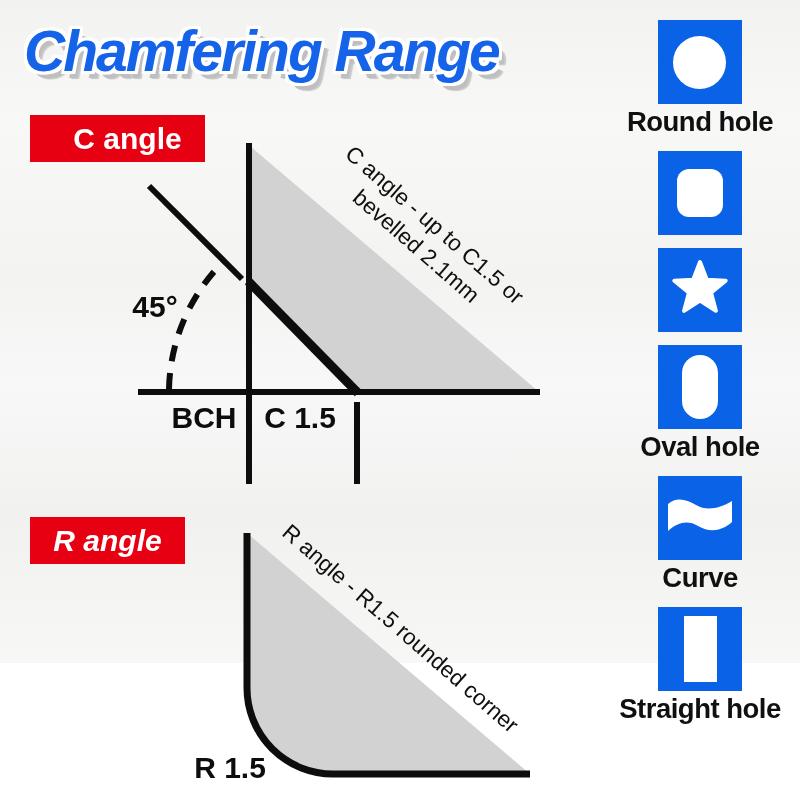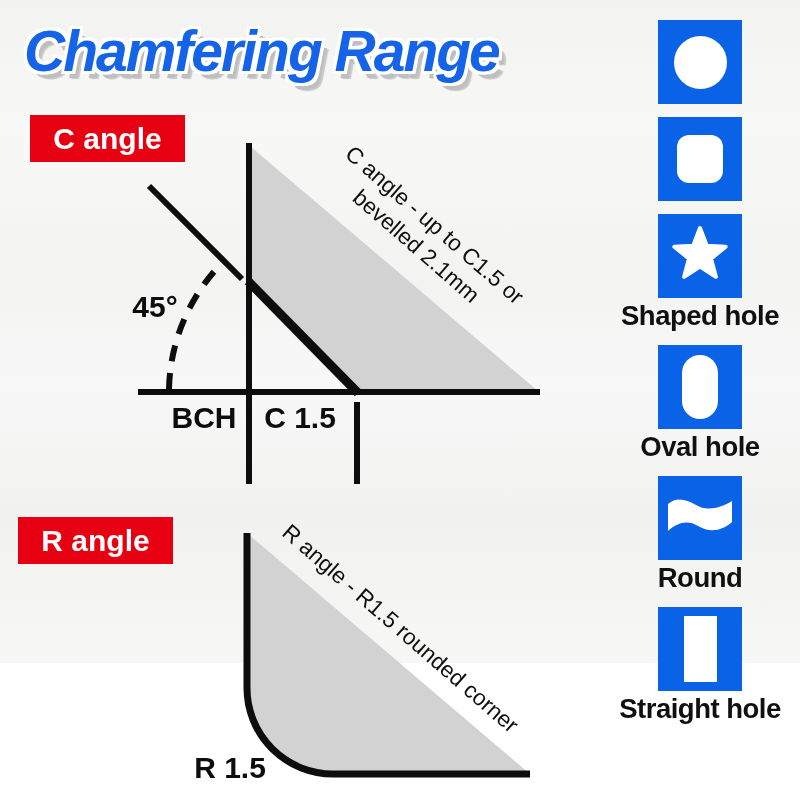--- a/index.html
+++ b/index.html
@@ -23,22 +23,22 @@
     white-space:nowrap;
   }
 
   
   .badge{
     position:absolute;width:155px;height:47px;
     background:#e60012;color:#fff;
     display:flex;align-items:center;justify-content:center;
     font:700 30px "Liberation Sans",sans-serif;
   }
-  .badge-c{left:30px;top:115px;}
-  .badge-r{left:18px;top:517px;}
+  .badge-c{left:30px;top:115px;padding-left:20px;}
+  .badge-r{left:30px;top:517px;font-style:italic;}
 
   
   .diagram-svg{position:absolute;left:0;pointer-events:none;}
   .c-svg{top:0;}
   .r-svg{top:500px;}
   .svg-label{font:700 30px "Liberation Sans",sans-serif;fill:#0d0d0d;}
 
   .note{
     position:absolute;color:#0f0f0f;
     font:400 22.5px "Liberation Sans",sans-serif;
@@ -110,51 +110,51 @@
   <div class="note note-r">
     <div>R angle - R1.5 rounded corner</div>
   </div>
 
   <div class="legend">
 
     <div class="legend-item">
       <div class="tile">
         <div class="shape-circle"></div>
       </div>
+      <div class="legend-label">Round hole</div>
     </div>
 
     <div class="legend-item">
       <div class="tile">
         <div class="shape-rsquare"></div>
       </div>
     </div>
 
     <div class="legend-item">
       <div class="tile">
         <svg width="84" height="84" viewBox="0 0 84 84">
           <polygon points="42,14 48.8,31.7 67.7,32.7 53,44.6 57.9,62.8 42,52.5 26.1,62.8 31,44.6 16.3,32.7 35.2,31.7" fill="#fff" stroke="#fff" stroke-width="4" stroke-linejoin="round"></polygon>
         </svg>
       </div>
-      <div class="legend-label">Shaped hole</div>
     </div>
 
     <div class="legend-item">
       <div class="tile">
         <div class="shape-oval"></div>
       </div>
       <div class="legend-label">Oval hole</div>
     </div>
 
     <div class="legend-item">
       <div class="tile">
         <svg width="84" height="84" viewBox="0 0 84 84">
           <path d="M10,28 C18,21 28,23 38,29 C48,35 61,33 74,25 L74,46 C64,55 52,57 40,50 C30,44 20,46 10,55 Z" fill="#fff"></path>
         </svg>
       </div>
-      <div class="legend-label">Round</div>
+      <div class="legend-label">Curve</div>
     </div>
 
     <div class="legend-item">
       <div class="tile">
         <div class="shape-rect"></div>
       </div>
       <div class="legend-label">Straight hole</div>
     </div>
 
   </div>

